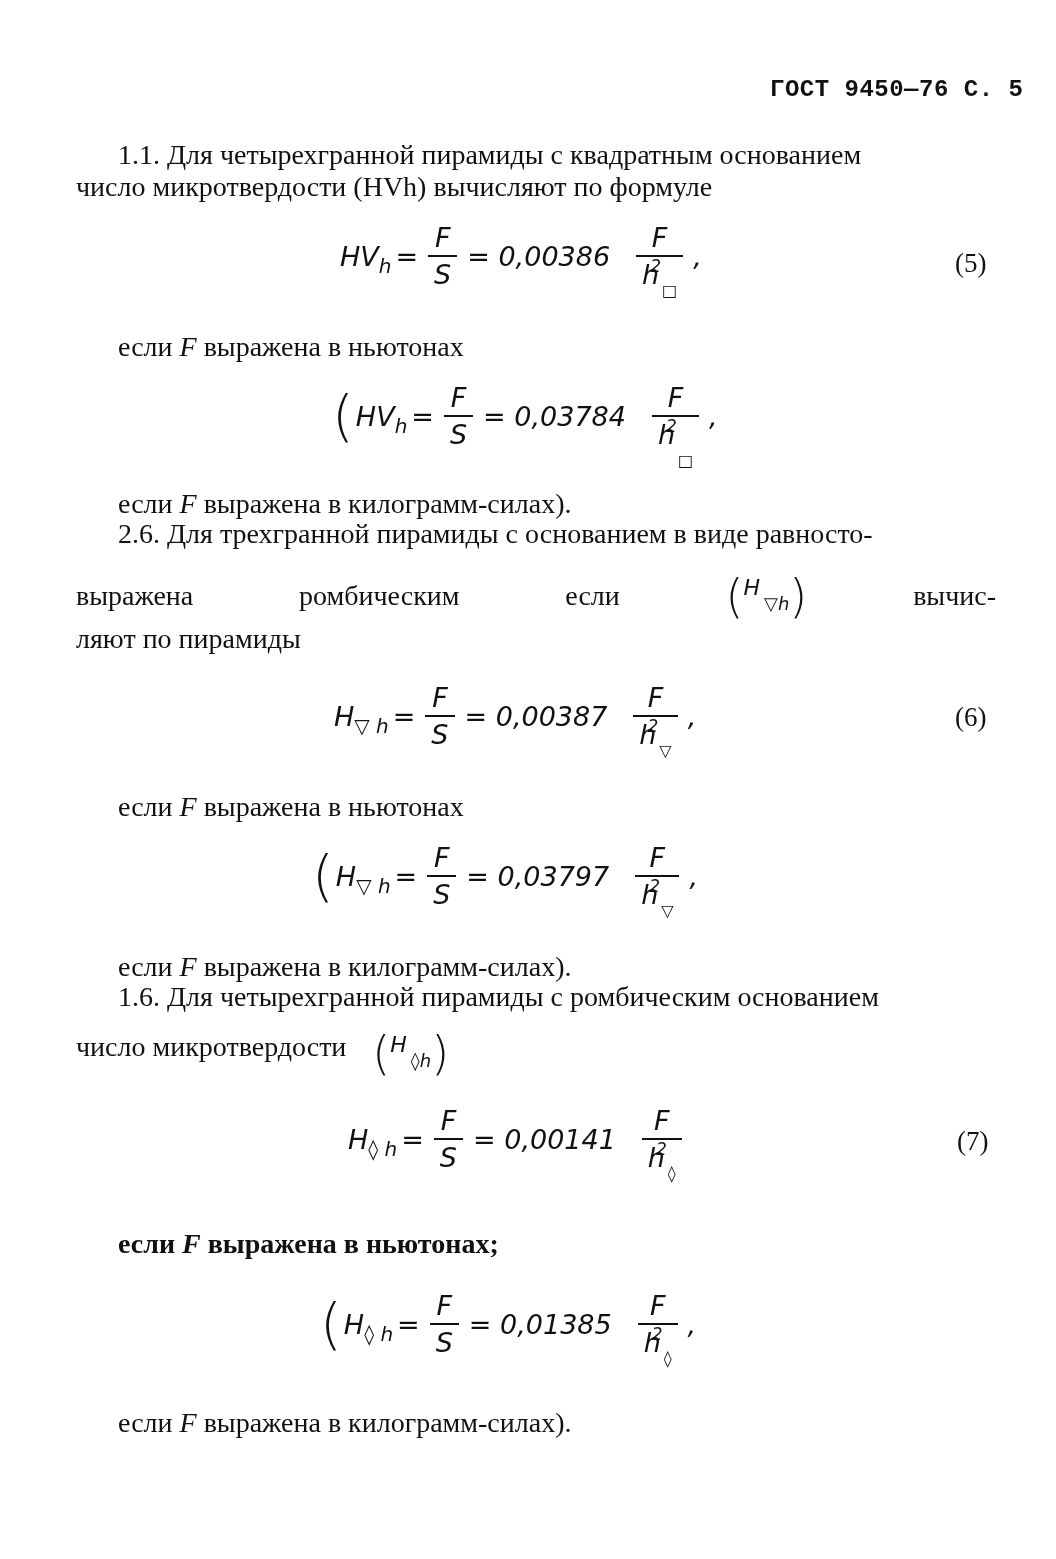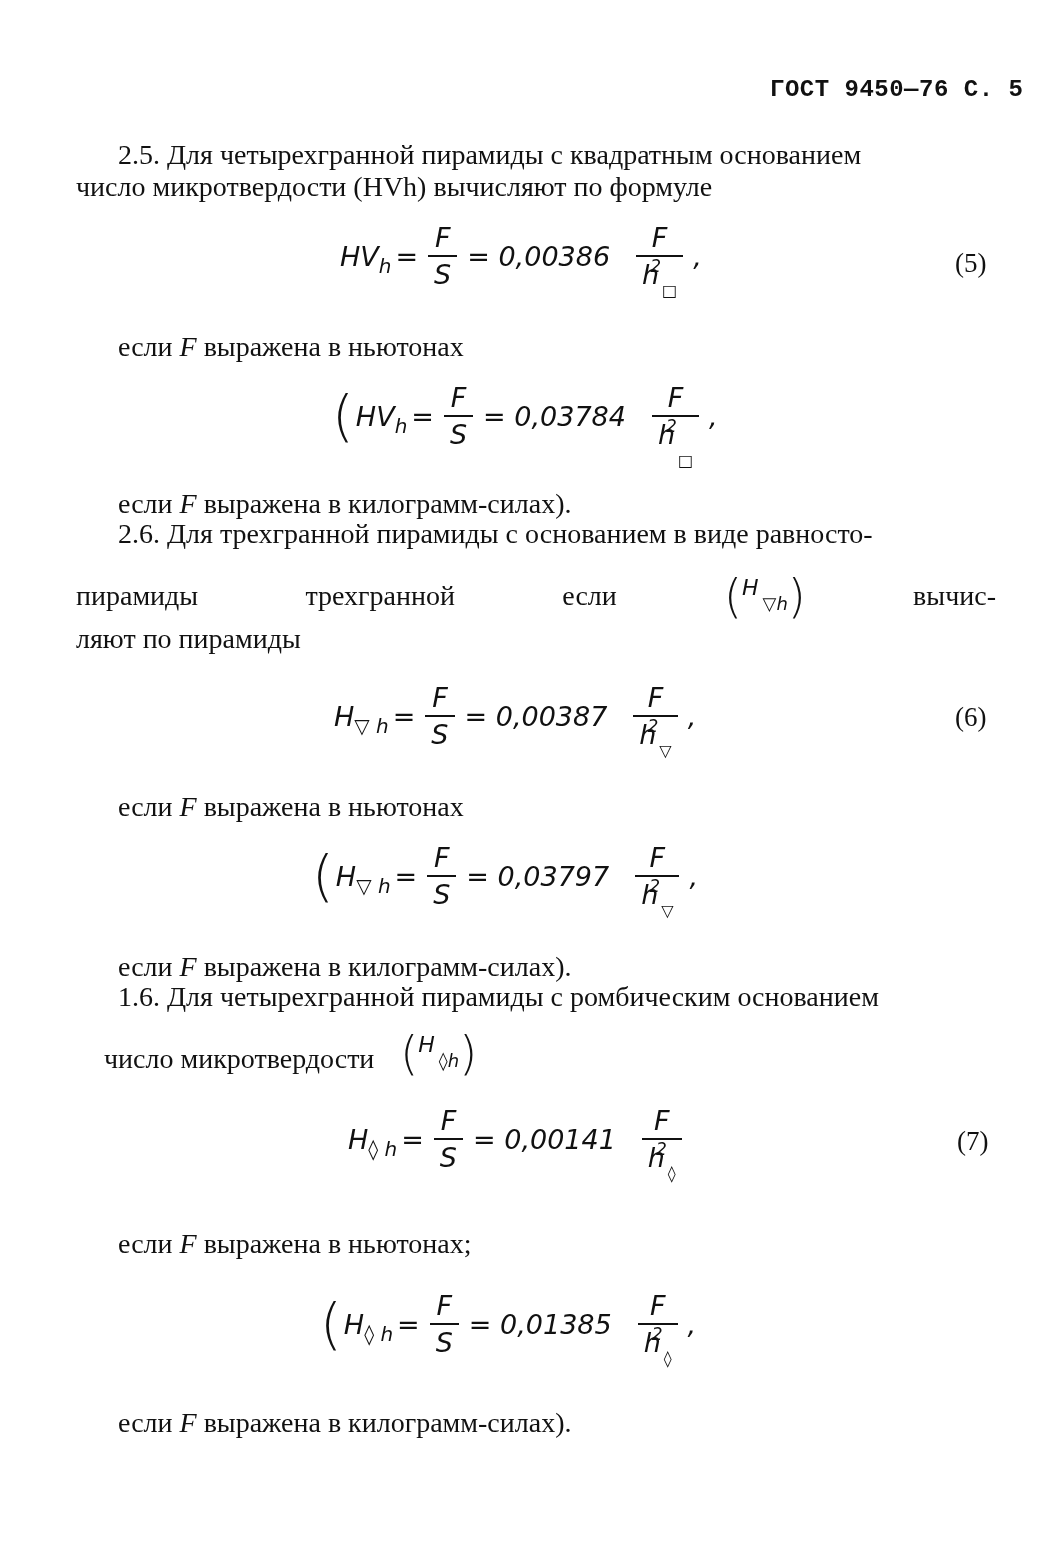--- a/index.html
+++ b/index.html
@@ -32,21 +32,21 @@
   .den-sub { font-style: normal; font-size: 16px; position: relative; top: 12px; margin-left: 1px; }
   .den-sup { font-size: 17px; position: relative; top: -12px; margin-left: -9px; }
   .inline-paren { font-family: "DejaVu Sans", sans-serif; font-style: italic; font-size: 22px; display: inline-flex; align-items: center; }
   .inline-paren .pp { font-style: normal; font-size: 46px; font-weight: 200; line-height: 1; }
 </style>
 </head>
 <body>
 
 <div class="abs header">ГОСТ 9450—76 С. 5</div>
 
-<div class="abs text" style="left:118px; top:138px;">2.5. Для четырехгранной пирамиды с квадратным основанием</div>
+<div class="abs text" style="left:118px; top:138px;">1.1. Для четырехгранной пирамиды с квадратным основанием</div>
 <div class="abs text" style="left:76px; top:170px;">число микротвердости (HVh) вычисляют по формуле</div>
 
 <div class="abs math" style="left:340px; top:222px;">
   <span>HV</span>
     <span class="sub">h</span>
   <span style="font-style:normal; margin-left:4px;">=</span>
   <span class="frac">
       <span class="num">F</span>
       <span class="den">S</span>
     </span>
@@ -75,22 +75,22 @@
       <span class="num">F</span>
       <span class="den"><span>h</span><span class="den-sup">2</span><span class="den-sub" style="top:22px;">□</span></span>
     </span>
   <span>,</span>
 </div>
 
 <div class="abs text" style="left:118px; top:487px;"><span>если</span> <span class="it">F</span> <span>выражена в килограмм-силах).</span></div>
 
 <div class="abs text" style="left:118px; top:517px;">2.6. Для трехгранной пирамиды с основанием в виде равносто-</div>
 <div class="abs text just" style="left:76px; top:573px; align-items:center;">
-  <span>пирамиды</span>
-  <span>трехгранной</span>
+  <span>выражена</span>
+  <span>ромбическим</span>
   <span>если</span>
   <span class="inline-paren">
       <span class="pp">(</span>
       <span style="position:relative; top:-8px;">H</span>
       <span style="font-size:18px; position:relative; top:8px; margin-left:4px;">▽h</span>
       <span class="pp">)</span>
     </span>
   <span>вычис-</span>
 </div>
 <div class="abs text" style="left:76px; top:622px;">ляют по пирамиды</div>
@@ -127,21 +127,21 @@
   <span class="frac" style="margin-left:26px;">
       <span class="num">F</span>
       <span class="den"><span>h</span><span class="den-sup">2</span><span class="den-sub">▽</span></span>
     </span>
   <span>,</span>
 </div>
 
 <div class="abs text" style="left:118px; top:950px;"><span>если</span> <span class="it">F</span> <span>выражена в килограмм-силах).</span></div>
 
 <div class="abs text" style="left:118px; top:980px;">1.6. Для четырехгранной пирамиды с ромбическим основанием</div>
-<div class="abs text" style="left:76px; top:1030px; display:flex; align-items:flex-end;margin-left:28px;">
+<div class="abs text" style="left:76px; top:1030px; display:flex; align-items:flex-start;">
   <span>число микротвердости</span>
   <span class="inline-paren" style="margin:0 22px 0 26px;">
       <span class="pp">(</span>
       <span style="position:relative; top:-8px;">H</span>
       <span style="font-size:18px; position:relative; top:8px; margin-left:4px;">◊h</span>
       <span class="pp">)</span>
     </span>
 </div>
 
 <div class="abs math" style="left:348px; top:1105px;">
@@ -154,21 +154,21 @@
     </span>
   <span>= 0,00141</span>
   <span class="frac" style="margin-left:26px;">
       <span class="num">F</span>
       <span class="den"><span>h</span><span class="den-sup">2</span><span class="den-sub">◊</span></span>
     </span>
   <span></span>
 </div>
 <div class="abs eqnum" style="left:957px; top:1126px;">(7)</div>
 
-<div class="abs text" style="left:118px; top:1227px;"><span>если</span> <span class="it">F</span> <span>выражена в ньютонах;</span></div>
+<div class="abs text" style="left:118px; top:1227px;font-weight:bold;"><span>если</span> <span class="it">F</span> <span>выражена в ньютонах;</span></div>
 
 <div class="abs math" style="left:320px; top:1290px;">
   <span class="big-paren">(</span>
   <span>H</span>
     <span class="sub">◊ h</span>
   <span style="font-style:normal; margin-left:4px;">=</span>
   <span class="frac">
       <span class="num">F</span>
       <span class="den">S</span>
     </span>

